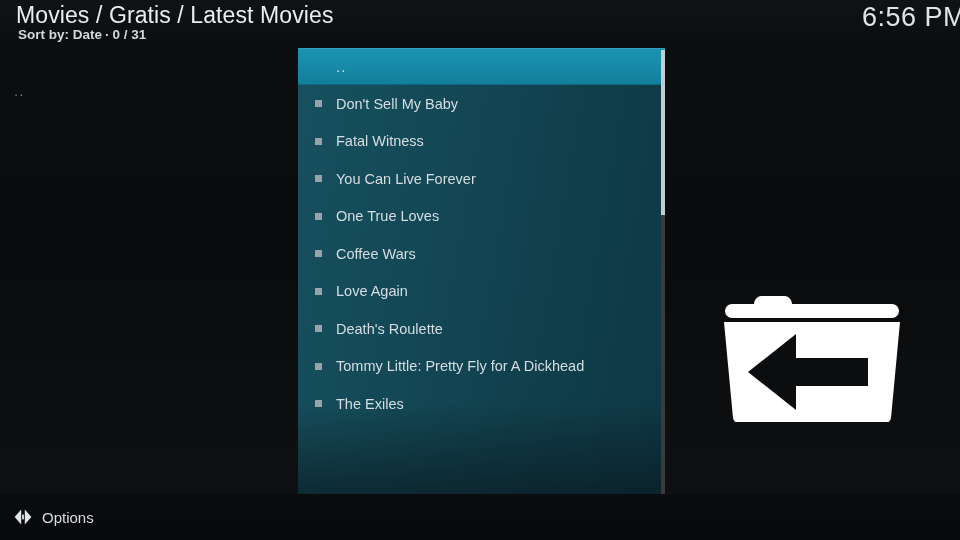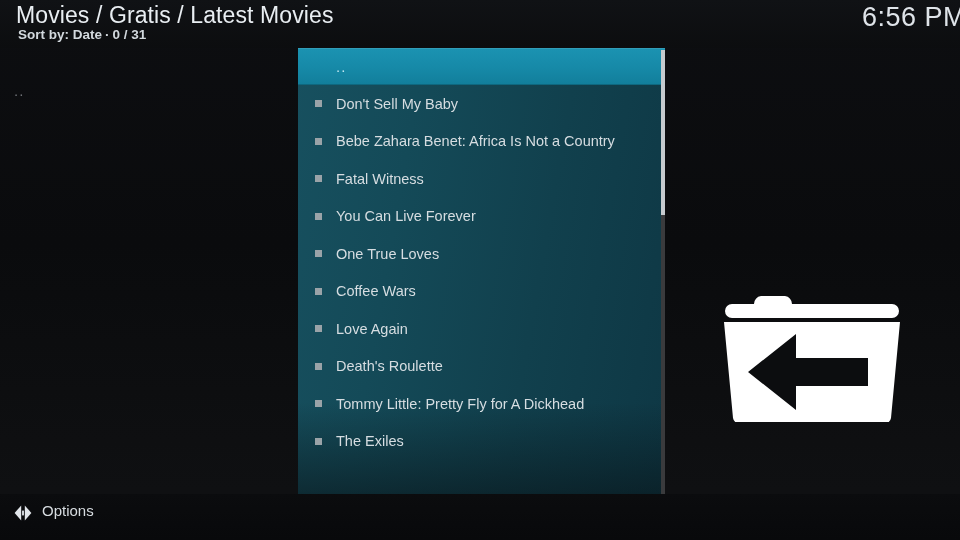--- a/index.html
+++ b/index.html
@@ -141,20 +141,21 @@
     position: absolute;
     left: 0; bottom: 0;
     width: 960px; height: 46px;
     background: linear-gradient(180deg, #0b0c0e 0%, #08090b 100%);
   }
   .options-btn {
     position: absolute;
     left: 8px; top: 8px;
     height: 30px;
     display: flex;
+    align-items: center;
   }
   .options-icon {
     width: 22px; height: 22px;
     margin: 0 8px 0 4px;
     flex: 0 0 auto;
   }
   .options-label {
     font-size: 15px;
     color: #d7dce0;
   }
@@ -177,24 +178,20 @@
   <div class="side-updir">..</div>
 
   <div class="panel">
     <div class="rows" id="rows">
         <div class="row selected">
           <span class="label">..</span>
         </div>
         <div class="row">
           <span class="bullet"></span>
           <span class="label">Don't Sell My Baby</span>
-        </div>
-        <div class="row">
-          <span class="bullet"></span>
-          <span class="label">Bebe Zahara Benet: Africa Is Not a Country</span>
         </div>
         <div class="row">
           <span class="bullet"></span>
           <span class="label">Fatal Witness</span>
         </div>
         <div class="row">
           <span class="bullet"></span>
           <span class="label">You Can Live Forever</span>
         </div>
         <div class="row">

